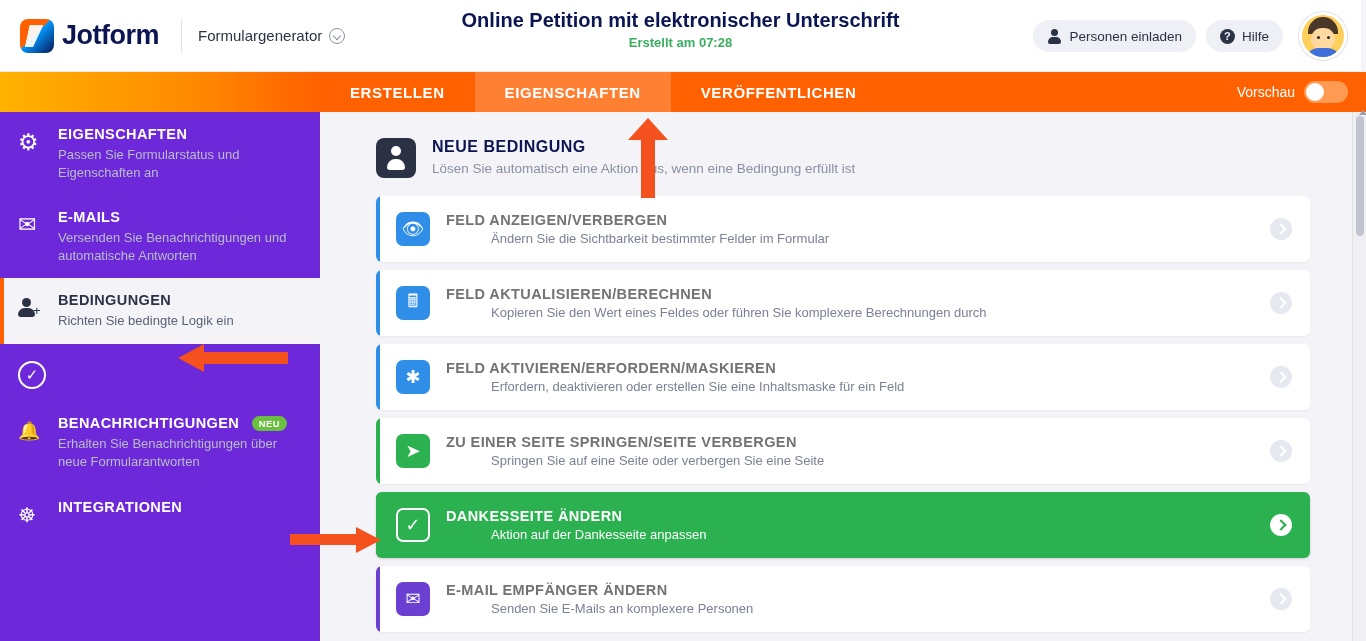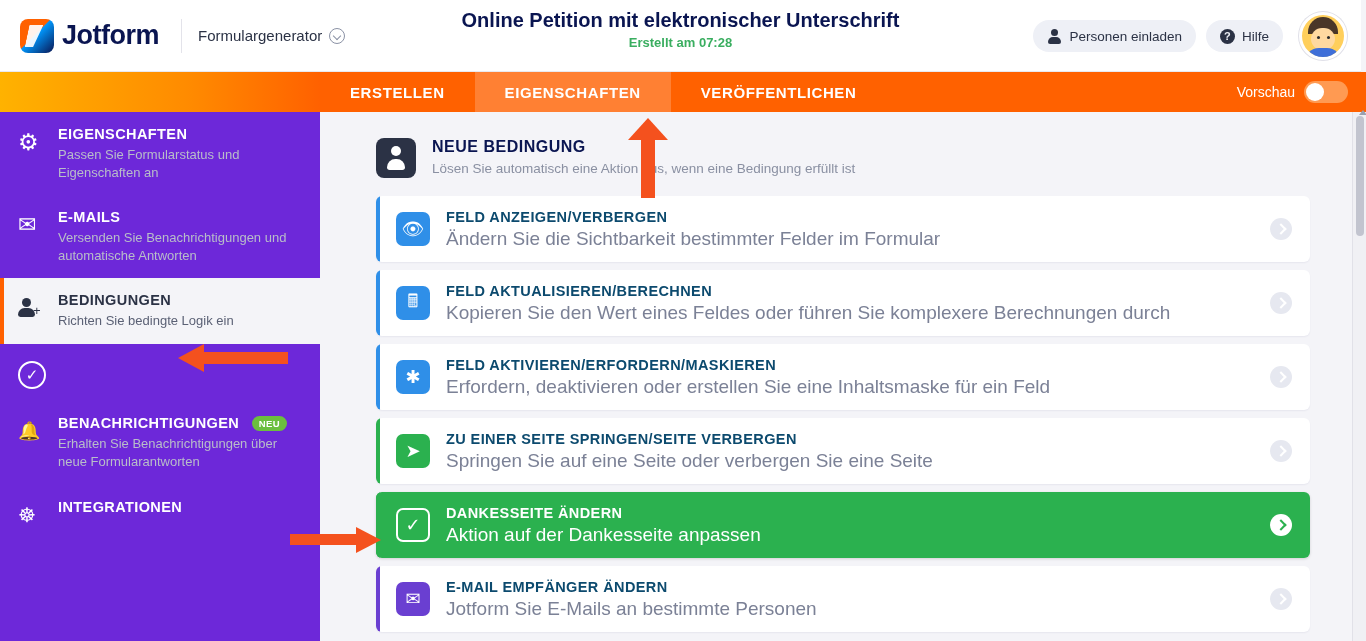--- a/index.html
+++ b/index.html
@@ -159,22 +159,22 @@
     position: relative; display: flex; align-items: center;
     background: #ffffff; border-radius: 6px; height: 66px; margin-bottom: 8px;
     box-shadow: 0 1px 2px rgba(10,21,81,.06); cursor: pointer; overflow: hidden;
   }
   .card .stripe { position: absolute; left: 0; top: 0; bottom: 0; width: 4px; }
   .card-ic {
     width: 34px; height: 34px; border-radius: 7px; margin-left: 20px; flex: none;
     display: flex; align-items: center; justify-content: center; color: #ffffff; font-size: 18px;
   }
   .card-txt { margin-left: 16px; flex: 1; }
-  .card-title { font-size: 14.5px; font-weight: bold; color: #0c4a6e; letter-spacing: .4px; }
-  .card-desc { font-size: 19px; color: #7b8196; margin-top: 3px; }
+  .card-title { font-size: 14.5px; font-weight: bold; color: #737373; letter-spacing: .4px; }
+  .card-desc { font-size: 13px; color: #7b8196; margin-top: 3px; margin-left: 45px; }
   .card-arrow {
     width: 22px; height: 22px; border-radius: 50%; background: #e6e8f0;
     margin-right: 18px; position: relative; flex: none;
   }
   .card-arrow:after {
     content: ""; position: absolute; left: 7px; top: 7px; width: 6px; height: 6px;
     border-right: 2px solid #ffffff; border-top: 2px solid #ffffff; transform: rotate(45deg);
   }
   .card.selected { background: #2bb14f; box-shadow: 0 1px 3px rgba(0,0,0,.15); }
   .card.selected .card-title, .card.selected .card-desc { color: #ffffff; }
@@ -386,21 +386,21 @@
           <div class="card-desc">Aktion auf der Dankesseite anpassen</div>
         </div>
         <div class="card-arrow"></div>
       </div>
 
       <div class="card">
         <div class="stripe" style="background:#6a3fd1"></div>
         <div class="card-ic" style="background:#6a3fd1">✉</div>
         <div class="card-txt">
           <div class="card-title">E-MAIL EMPFÄNGER ÄNDERN</div>
-          <div class="card-desc">Jotform Sie E-Mails an bestimmte Personen</div>
+          <div class="card-desc">Senden Sie E-Mails an komplexere Personen</div>
         </div>
         <div class="card-arrow"></div>
       </div>
 
     </div>
   </div>
 
   <div class="scrollbar">
     <div class="scroll-thumb">
       <div class="scroll-arrow up"></div>

